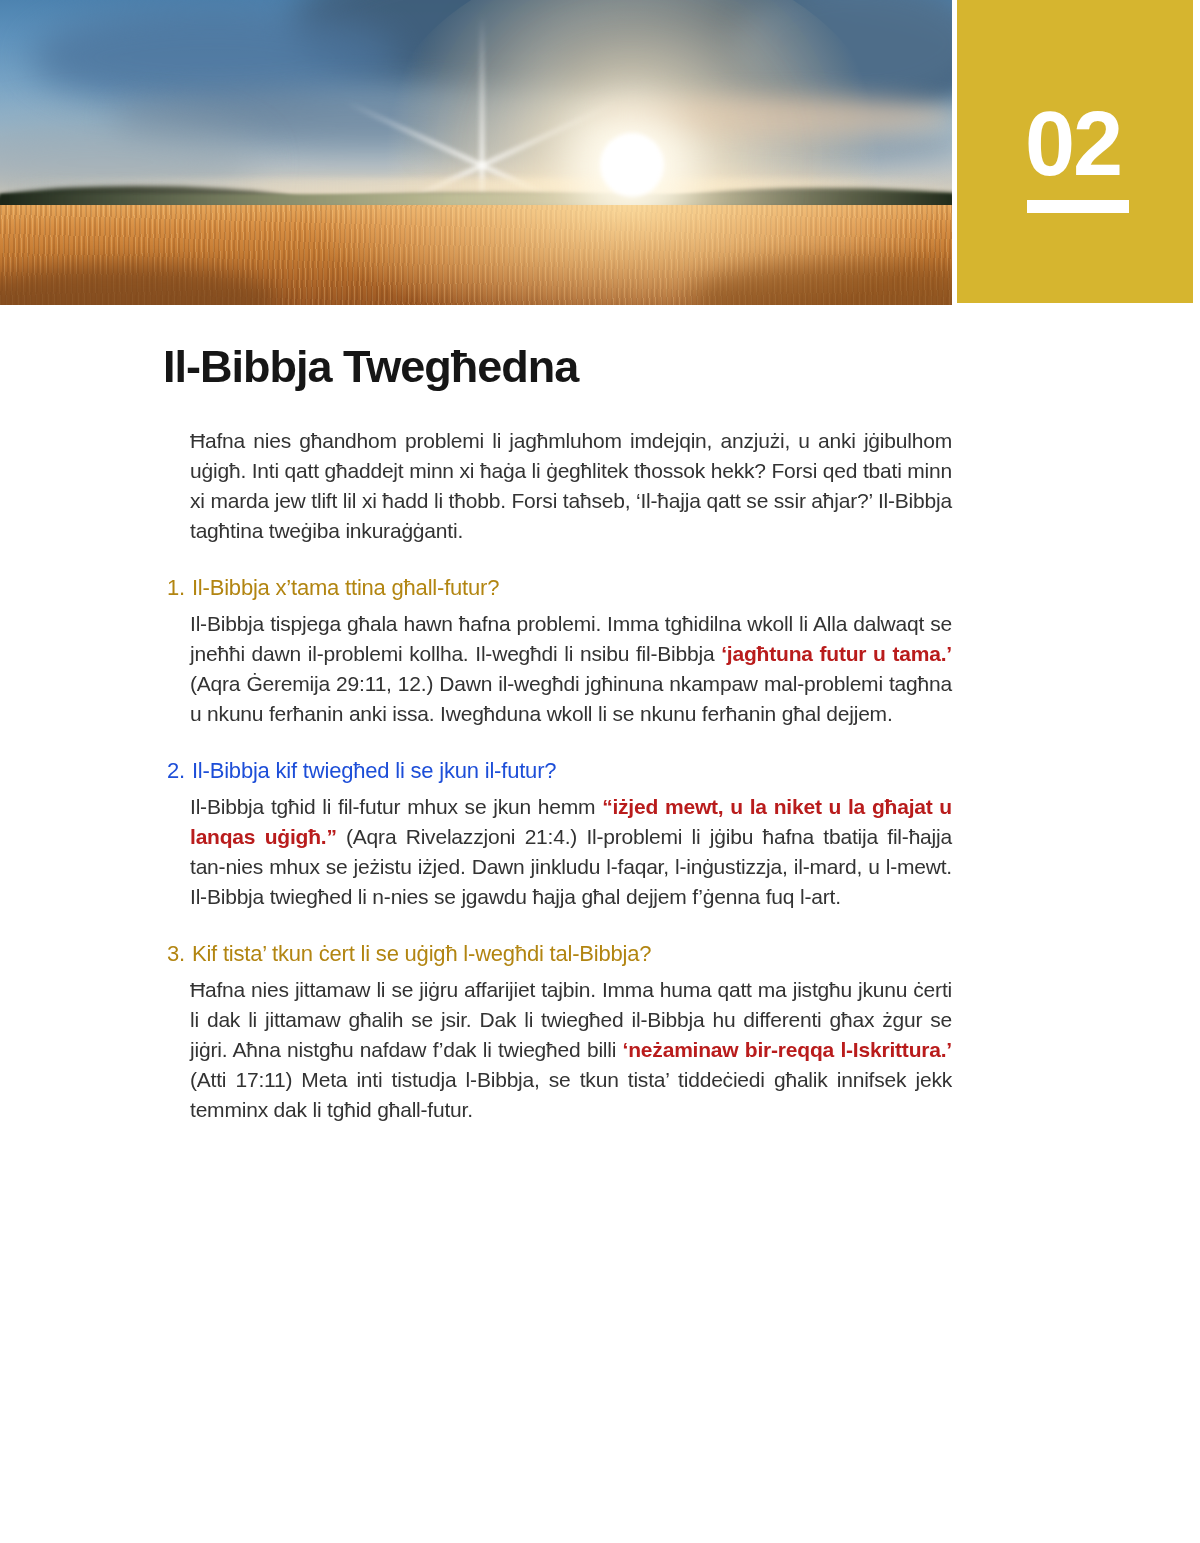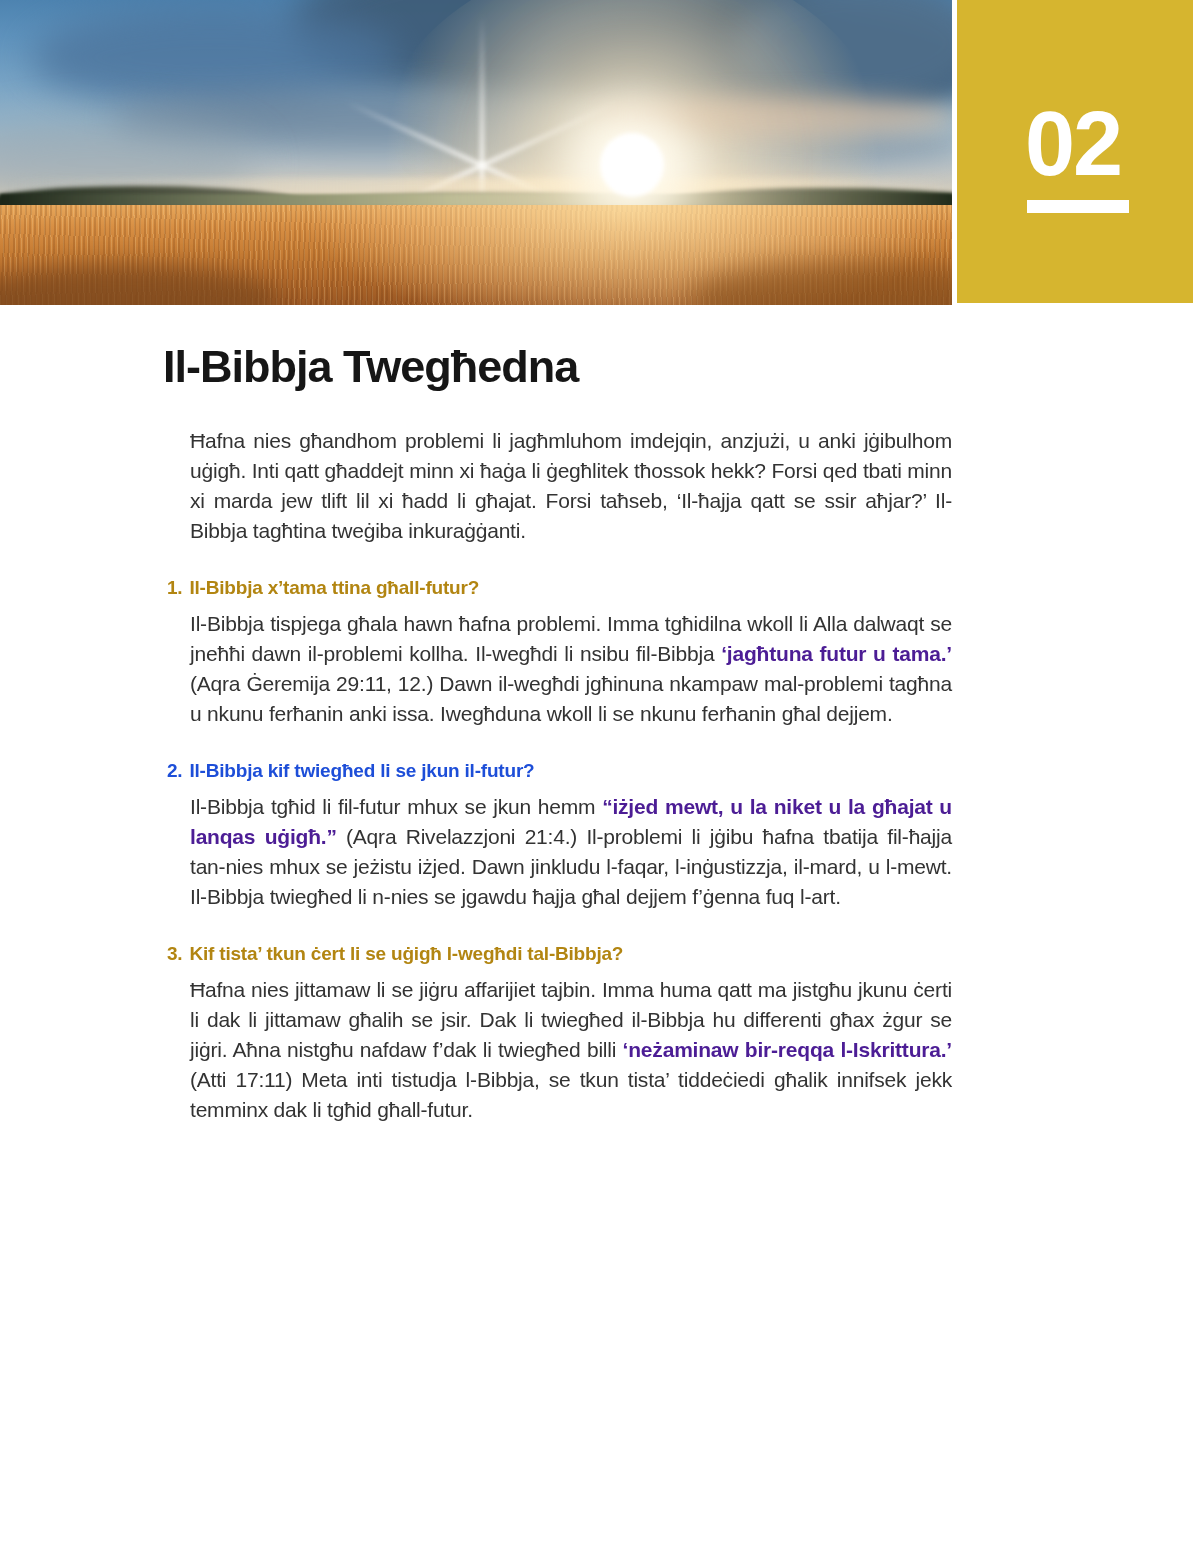--- a/index.html
+++ b/index.html
@@ -81,25 +81,25 @@
   h1.title span{display:block;}
   .body-text{
     width:762px;margin-left:190px;
     font-size:21px;line-height:30px;color:#333333;
     text-align:justify;letter-spacing:-0.2px;
   }
   p.intro{margin-top:30px;margin-bottom:0;}
   section{margin:0;}
   h2.section-heading{
     margin:27px 0 0 167px;padding:0;
-    font-size:19px;line-height:30px;font-weight:bold;color:#b28511;letter-spacing:-0.2px;
+    font-size:22px;line-height:30px;font-weight:normal;color:#b28511;letter-spacing:-0.2px;
   }
   h2.section-heading .sec-num{margin-right:7px;}
   p.section-body{margin-top:6px;margin-bottom:0;}
-  .body-text .bold{font-weight:bold;color:#4c1d95;}
+  .body-text .bold{font-weight:bold;color:#b91c1c;}
 </style>
 </head>
 <body>
 
 <div class="page">
 
   <div class="hero">
     <div class="cloud c1"></div>
     <div class="cloud c2"></div>
     <div class="cloud c3"></div>
@@ -126,21 +126,21 @@
   <div class="badge" style="background: rgb(214, 181, 47);">
     <div class="badge-number">02</div>
     <div class="badge-underline"></div>
   </div>
 
   <div class="content">
     <h1 class="title">
       <span>Il-Bibbja Twegħedna</span>
     </h1>
 
-    <p class="intro body-text"><span>Ħafna nies għandhom problemi li jagħmluhom imdejqin, anzjużi, u anki jġi­bulhom uġigħ. Inti qatt għaddejt minn xi ħaġa li ġegħlitek tħossok hekk? Forsi qed tbati minn xi marda jew tlift lil xi ħadd li għajat. Forsi taħseb, ‘Il-ħajja qatt se ssir aħjar?’ Il-Bibbja tagħtina tweġiba inkuraġġanti.</span></p>
+    <p class="intro body-text"><span>Ħafna nies għandhom problemi li jagħmluhom imdejqin, anzjużi, u anki jġi­bulhom uġigħ. Inti qatt għaddejt minn xi ħaġa li ġegħlitek tħossok hekk? Forsi qed tbati minn xi marda jew tlift lil xi ħadd li tħobb. Forsi taħseb, ‘Il-ħajja qatt se ssir aħjar?’ Il-Bibbja tagħtina tweġiba inkuraġġanti.</span></p>
 
     <section>
       <h2 class="section-heading" style="color: rgb(178, 133, 17);">
         <span class="sec-num">1.</span><span>Il-Bibbja x’tama ttina għall-futur?</span>
       </h2>
       <p class="section-body body-text"><span>Il-Bibbja tispjega għala hawn ħafna problemi. Imma tgħidilna wkoll li Alla dalwaqt se jneħħi dawn il-problemi kollha. Il-wegħdi li nsibu fil-Bibbja </span><span class="bold">‘jagħ­tuna futur u tama.’</span><span> (Aqra Ġeremija 29:11, 12.) Dawn il-wegħdi jgħinuna nkampaw mal-problemi tagħna u nkunu ferħanin anki issa. Iwegħduna wkoll li se nkunu ferħanin għal dejjem.</span></p>
     </section>
 
     <section>
       <h2 class="section-heading" style="color: #1d4ed8;">

